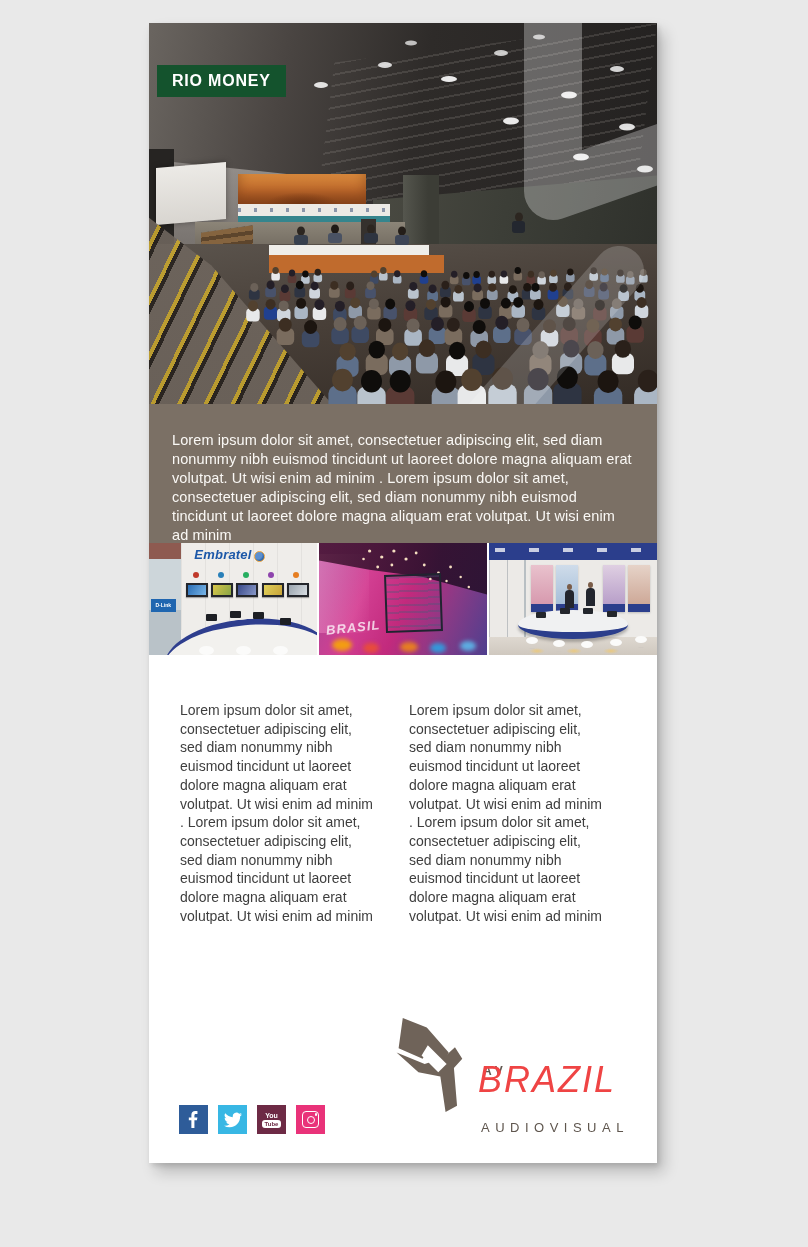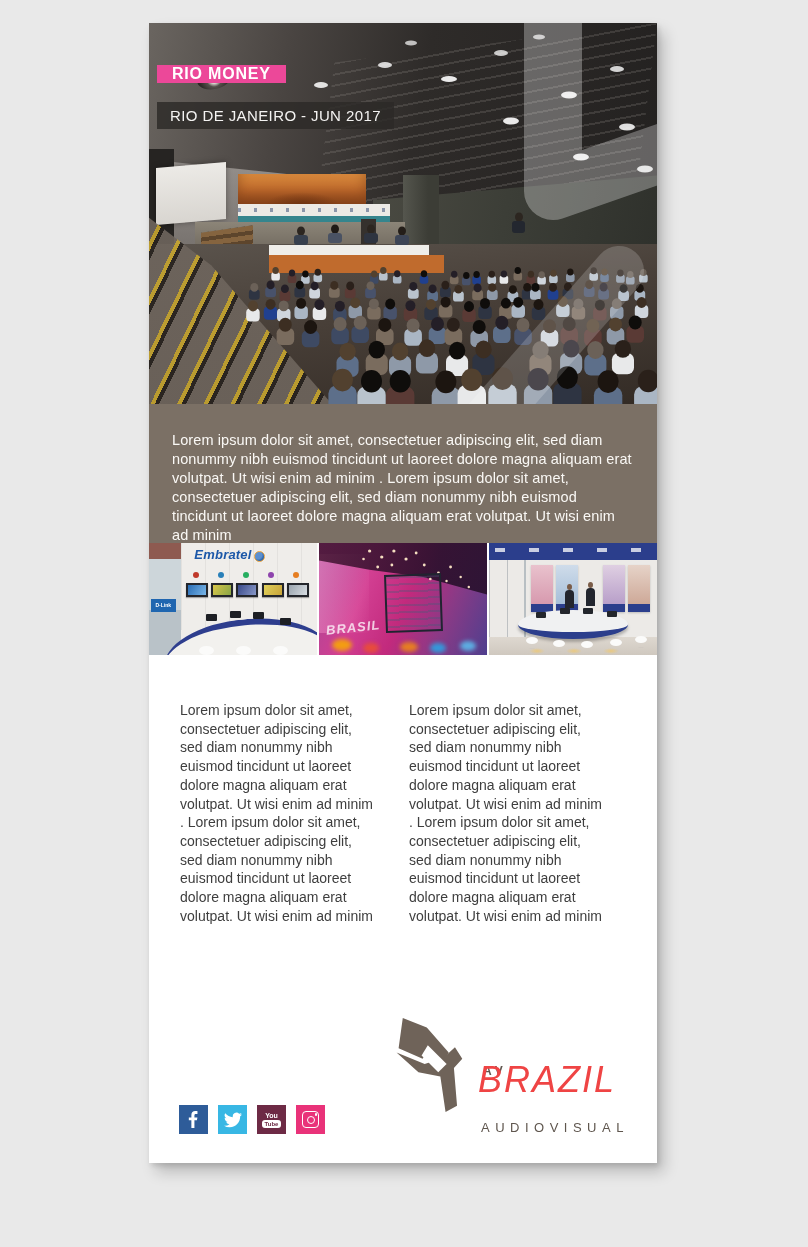--- a/index.html
+++ b/index.html
@@ -74,22 +74,22 @@
   .hero .aisle {
     position:absolute; left:0; bottom:0; width:36%; height:52%;
     background:repeating-linear-gradient(116deg,#6e655d 0 16px,#c7a62f 16px 20px,#27221e 20px 24px);
     clip-path:polygon(0 6%,34% 30%,100% 100%,0 100%);
     opacity:.9;
   }
   .hero svg.overlay { position:absolute; left:0; top:0; }
   .hero .fixture { position:absolute; left:48px; top:46px; width:34px; height:20px; border-radius:50%;
     background:radial-gradient(circle at 50% 50%, #dcd8d2 0 22%, #55504b 40%, #2d2a27 75%); transform:rotate(-12deg); }
   .badge-title {
-    position:absolute; left:8px; top:42px; background:#ec4899; color:#ffffff;
-    font-size:16px; font-weight:800; letter-spacing:.8px; padding:0 15px;
+    position:absolute; left:8px; top:42px; background:#14532d; color:#ffffff;
+    font-size:16px; font-weight:800; letter-spacing:.8px; padding:7px 15px;
   }
   .badge-sub {
     position:absolute; left:8px; top:79px; background:rgba(44,41,39,0.82); color:#f4f3f2;
     font-size:15px; font-weight:400; letter-spacing:.4px; padding:5px 13px;
   }
 
   
   .intro {
     width:508px; height:139px; background:#7b7065; color:#faf8f5;
     padding:27px 23px 0 23px; font-size:14.5px; line-height:19px; letter-spacing:.1px;
@@ -445,21 +445,20 @@
 
     <svg class="overlay" width="508" height="381" viewBox="0 0 508 381">
       <g stroke="#ffffff" fill="none" opacity="0.30" stroke-linecap="round" stroke-linejoin="round">
         <path d="M404,-60 L404,168 L668,76" stroke-width="58"></path>
         <path d="M310,430 L470,248" stroke-width="50" opacity="0.6"></path>
         <path d="M642,200 L648,330" stroke-width="42"></path>
       </g>
     </svg>
 
     <div class="badge-title">RIO MONEY</div>
-    <div class="badge-sub">RIO DE JANEIRO - JUN 2017</div>
   </div>
 
   <div class="intro">Lorem ipsum dolor sit amet, consectetuer adipiscing elit, sed diam nonummy nibh euismod tincidunt ut laoreet dolore magna aliquam erat volutpat. Ut wisi enim ad minim . Lorem ipsum dolor sit amet, consectetuer adipiscing elit, sed diam nonummy nibh euismod tincidunt ut laoreet dolore magna aliquam erat volutpat. Ut wisi enim ad minim</div>
 
   <div class="gallery">
 
     <div class="gphoto p1">
       <div class="sidehall"></div>
       <div class="dlink">D-Link</div>
       <div class="wall"></div>

